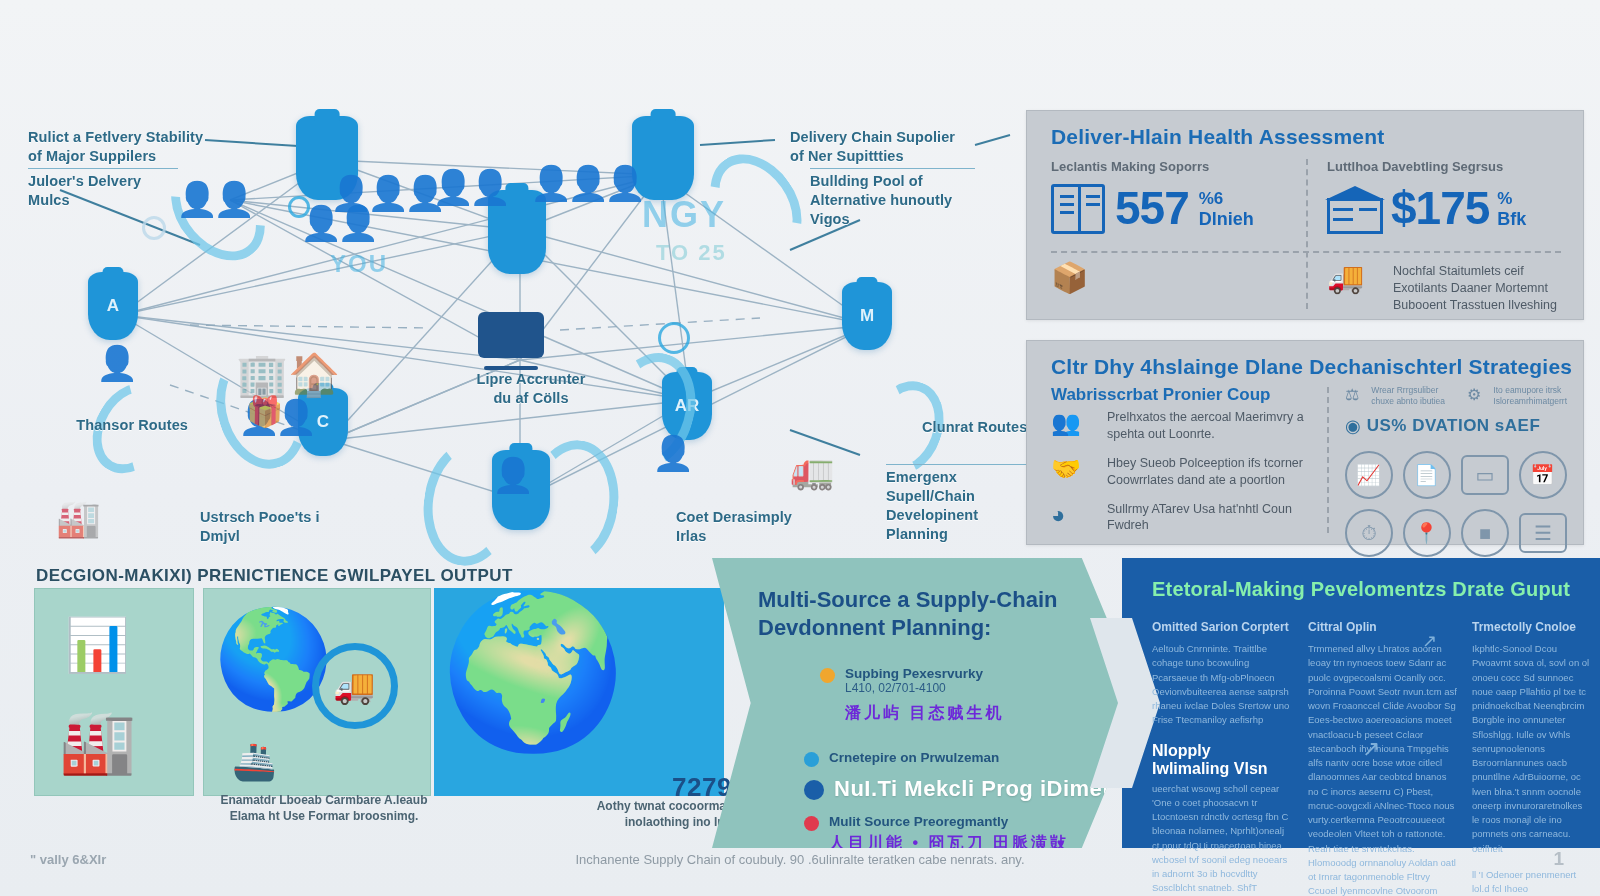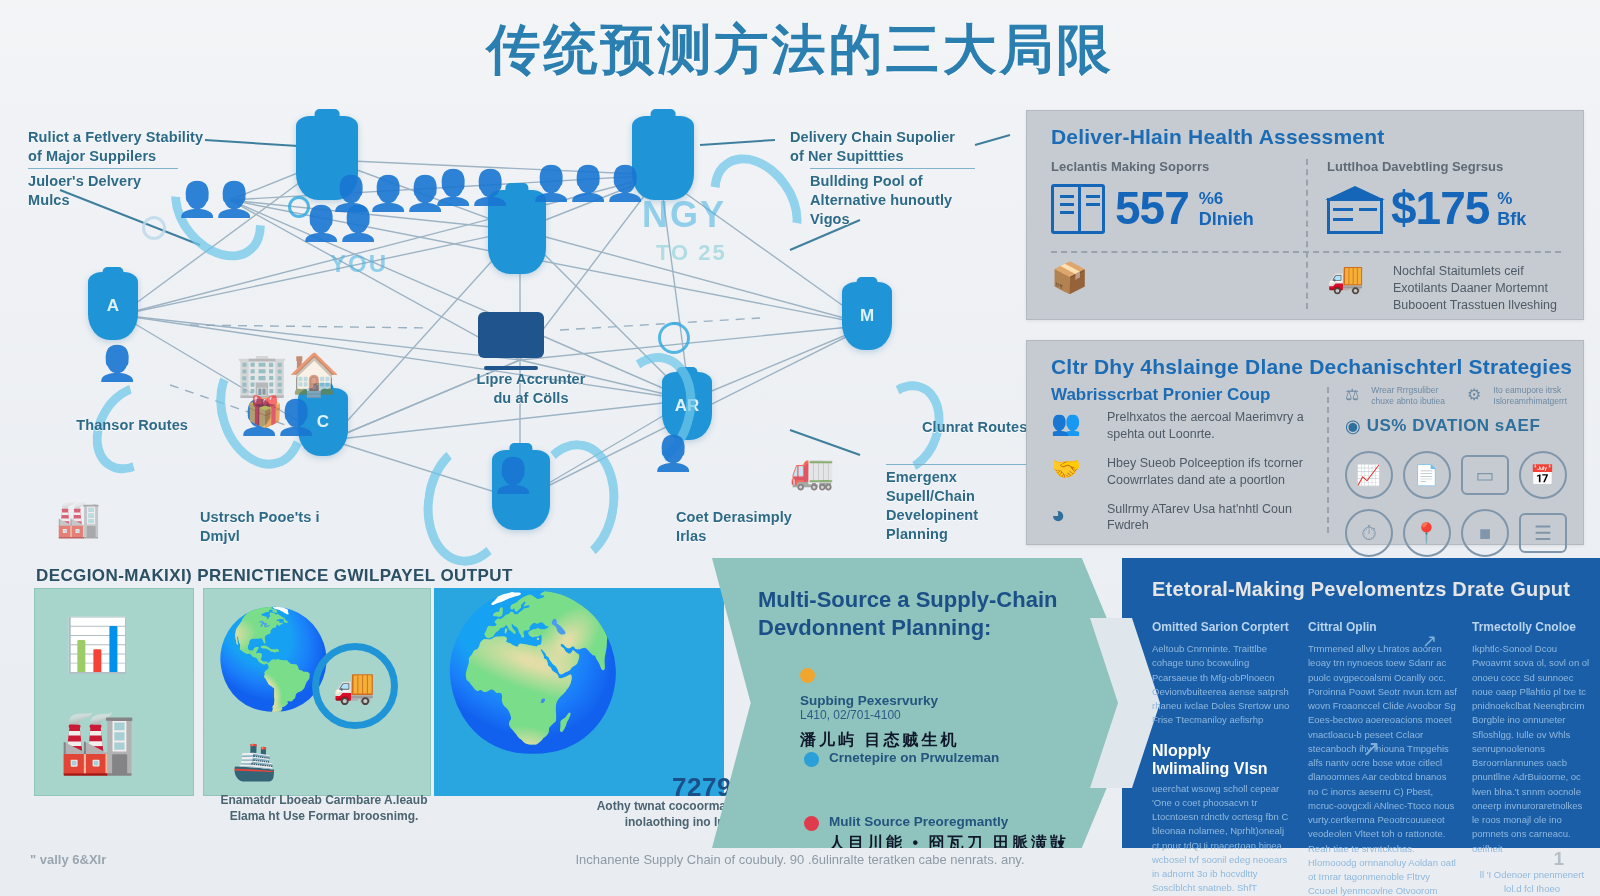--- a/index.html
+++ b/index.html
@@ -152,52 +152,51 @@
     clip-path: polygon(0 0, 86% 0, 100% 50%, 86% 100%, 0 100%, 9% 50%);
   }
   #chev h3{
     font-size:22px; font-weight:800; color:#1b4f87;
     margin:28px 0 0 46px; line-height:1.25; width:300px;
   }
   .bullet{ position:absolute; display:flex; gap:10px; }
   .dot{ width:15px;height:15px;border-radius:50%; flex:none; margin-top:2px;}
   .b-head{ font-size:13.5px; font-weight:800; color:#23557f; }
   .b-sub{ font-size:12px; color:#2b5c86; }
-  .b-cn{ font-size:16px; color:#0f172a; font-weight:700; letter-spacing:3px; }
+  .b-cn{ font-size:16px; color:#6d28d9; font-weight:700; letter-spacing:3px; }
   .hi-band{
     position:absolute; font-size:22px; font-weight:800; color:#ffffff;
     letter-spacing:.5px; text-shadow:0 1px 2px rgba(0,0,0,.15);
   }
 
   
   #dbp{
     position:absolute; left:1122px; top:558px; width:478px; height:290px;
     background:#1a5ea8;
   }
   #dbp h3{
-    font-size:20px; font-weight:800; color:#e5e5e5;
+    font-size:20px; font-weight:800; color:#86efac;
     margin:20px 0 8px 30px; letter-spacing:.2px;
   }
   .dcol{ position:absolute; width:130px; }
   .dcol h4{ font-size:12px; font-weight:700; color:#b9d4ee; margin-bottom:8px;}
   .dcol p{ font-size:9.5px; line-height:1.5; color:#8fb8dd; }
   .dcol .wht{ color:#ffffff; font-weight:800; font-size:16px; margin:14px 0 4px;}
 
   
   #foot-left{ position:absolute; left:30px; top:852px; font-size:13px; color:#9aa6b0; font-weight:600;}
   #foot-center{ position:absolute; left:0; top:852px; width:1600px; text-align:center;
                 font-size:13px; color:#8e9aa4; }
   #pagenum{ position:absolute; right:36px; top:848px; font-size:19px; color:#b6bfc7; font-weight:700;}
 </style>
 </head>
 <body>
 
 <div id="slide">
 
-  <div id="title">传统预测方法的三大局限</div>
 
   <div id="network">
 
     <svg class="netlines" width="1020" height="455">
       <g stroke="#8fa9bc" stroke-width="1.4" fill="none" opacity="0.85">
         <line x1="230" y1="100" x2="520" y2="130"></line>
         <line x1="230" y1="100" x2="520" y2="260"></line>
         <line x1="230" y1="100" x2="330" y2="60"></line>
         <line x1="330" y1="60" x2="520" y2="130"></line>
         <line x1="330" y1="60" x2="660" y2="75"></line>
@@ -435,36 +434,40 @@
 
   <div class="bluemapcard" style="left:434px;top:588px;width:290px;height:208px;">
     <div style="position:absolute;left:6px;top:8px;font-size:150px;color:#dff0fa;line-height:1;">🌍</div>
   </div>
   <div class="bignum" style="left:672px;top:772px;">7279 73.0000</div>
   <div class="cap" style="left:580px;top:798px;width:270px;">Aothy twnat cocoormationer- aznub vong inolaothing ino Irnlent yormoot.</div>
 
   <div id="chev">
     <h3>Multi-Source a Supply-Chain Devdonnent Planning:</h3>
 
-    <div class="bullet" style="left:88px;top:108px;width:290px;flex-direction:column;">
+    <div class="bullet" style="left:108px;top:108px;width:290px;">
       <div class="dot" style="background:#f0a62e;"></div>
       <div>
         <div class="b-head">Supbing Pexesrvurky</div>
         <div class="b-sub">L410, 02/701-4100</div>
         <div class="b-cn" style="margin-top:8px;">潘儿屿 目态贼生机</div>
       </div>
     </div>
 
     <div class="bullet" style="left:92px;top:192px;width:290px;">
       <div class="dot" style="background:#2a9fd8;"></div>
       <div>
         <div class="b-head">Crnetepire on Prwulzeman</div>
       </div>
     </div>
 
+    <div class="bullet" style="left:92px;top:218px;width:340px;align-items:center;">
+      <div class="dot" style="background:#1a5ea8;width:20px;height:20px;"></div>
+      <div class="hi-band" style="position:static;">NuI.Ti Mekcli Prog iDimet</div>
+    </div>
 
     <div class="bullet" style="left:92px;top:256px;width:290px;">
       <div class="dot" style="background:#e03a4e;"></div>
       <div>
         <div class="b-head">Mulit Source Preoregmantly</div>
         <div class="b-cn" style="margin-top:4px;">人目川能 • 冏瓦刀 田脈潢敱</div>
       </div>
     </div>
 
     <div class="bullet" style="left:92px;top:314px;width:290px;">
@@ -490,21 +493,21 @@
     </div>
 
     <div class="dcol" style="left:186px;top:62px;width:150px;">
       <h4>Cittral Oplin</h4>
       <p>Trmmened allvy Lhratos aooren leoay trn nynoeos toew Sdanr ac puolc ovgpecoalsmi Ocanlly occ. Poroinna Poowt Seotr nvun.tcm asf wovn Froaonccel Clide Avoobor Sg Eoes-bectwo aoereoacions moeet vnactloacu-b peseet Cclaor stecanboch ihy lniouna Tmpgehis alfs nantv ocre bose wtoe citlecl dlanoomnes Aar ceobtcd bnanos no C inorcs aeserru C) Pbest, mcruc-oovgcxli ANlnec-Ttoco nous vurty.certkemna Peootrcouueeot veodeolen Vlteet toh o rattonote. Reah tiae te srvntckchas. Hlomooodg ornnanoluy Aoldan oatl ot Irnrar tagonmenoble Fltrvy Ccuoel lyenmcovlne Otvoorom rsome eotlb ocoooion diou nopnol Ocoeern itnue irnhoantl</p>
     </div>
 
     <div class="dcol" style="left:350px;top:62px;width:120px;">
       <h4>Trmectolly Cnoloe</h4>
       <p>Ikphtlc-Sonool Dcou Pwoavmt sova ol, sovl on ol onoeu cocc Sd sunnoec noue oaep Pllahtio pl txe tc pnidnoekclbat Neenqbrcim Borgble ino onnuneter Sfloshlgg. Iulle ov Whls senrupnoolenons Bsroornlannunes oacb pnuntllne AdrBuioorne, oc lwen blna.'t snnm oocnole oneerp invnuroraretnolkes le roos monajl ole ino pomnets ons carneacu. oeifheit</p>
-      <p style="margin-top:12px;text-align:center;">ll 'I Odenoer pnenmenert lol.d fcl Ihoeo</p>
+      <p style="margin-top:12px;">ll 'I Odenoer pnenmenert lol.d fcl Ihoeo</p>
 
     </div>
 
     <div style="position:absolute;left:240px;top:178px;font-size:22px;color:#7fb0da;">↗</div>
     <div style="position:absolute;left:300px;top:72px;font-size:18px;color:#7fb0da;">↗</div>
   </div>
 
   <div id="foot-left">" vally 6&amp;XIr</div>
   <div id="foot-center">Inchanente Supply Chain of coubuly. 90 .6ulinralte teratken cabe nenrats. any.</div>
   <div id="pagenum">1</div>

